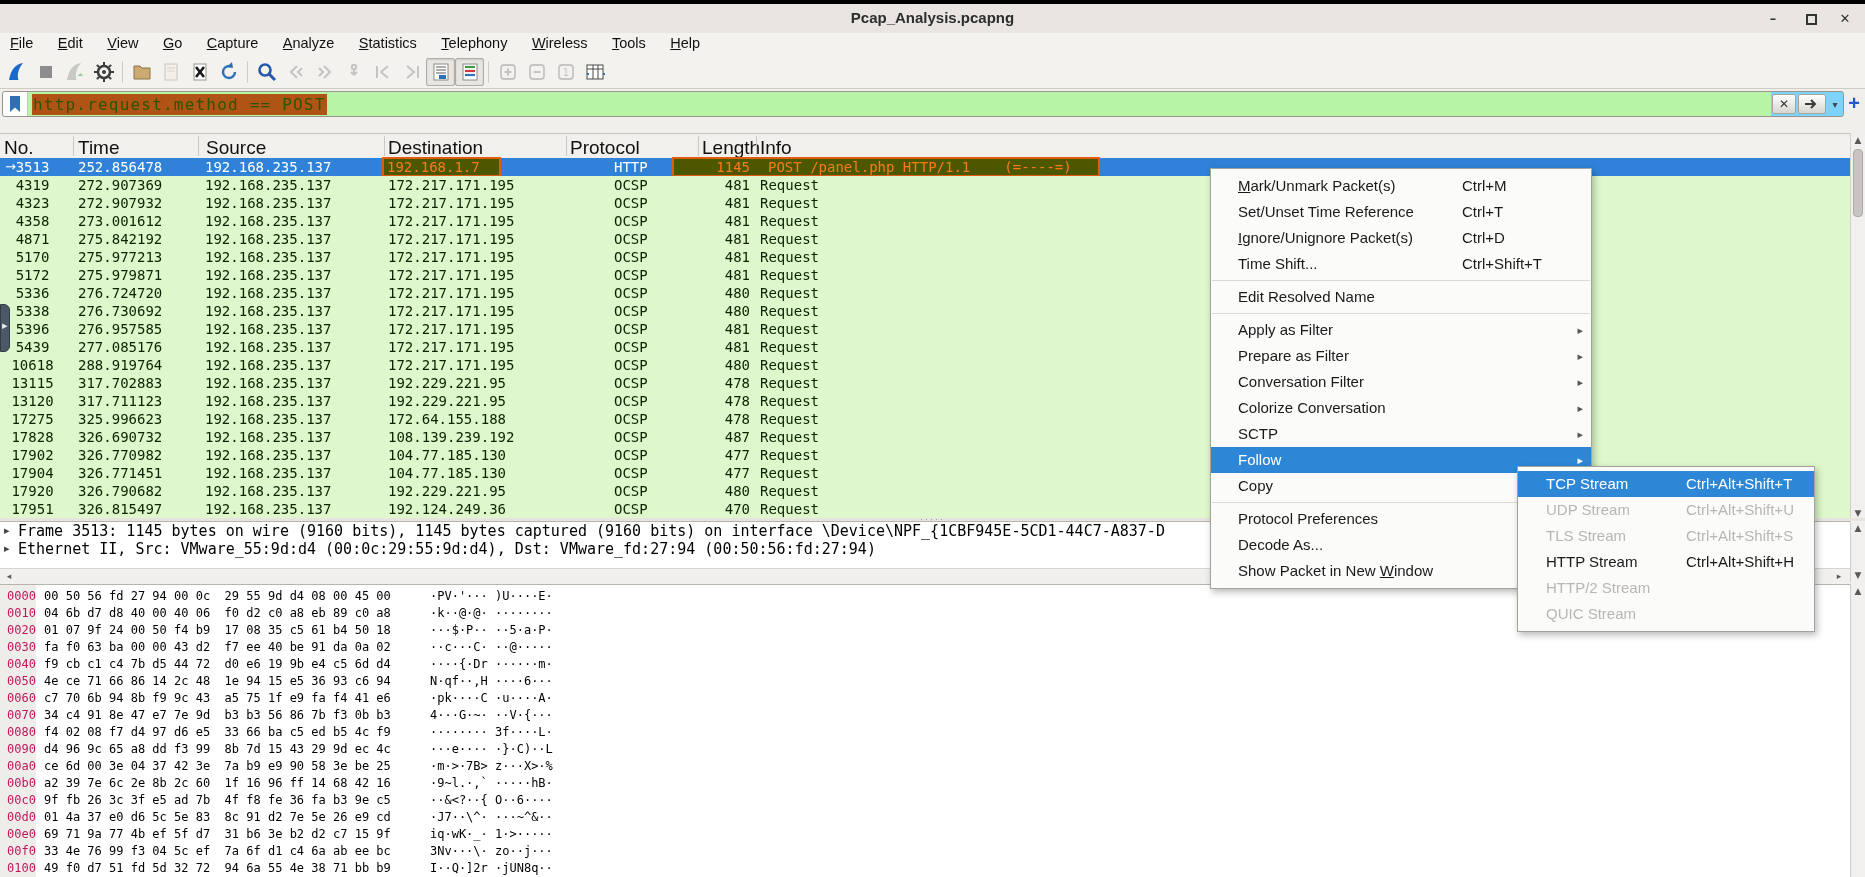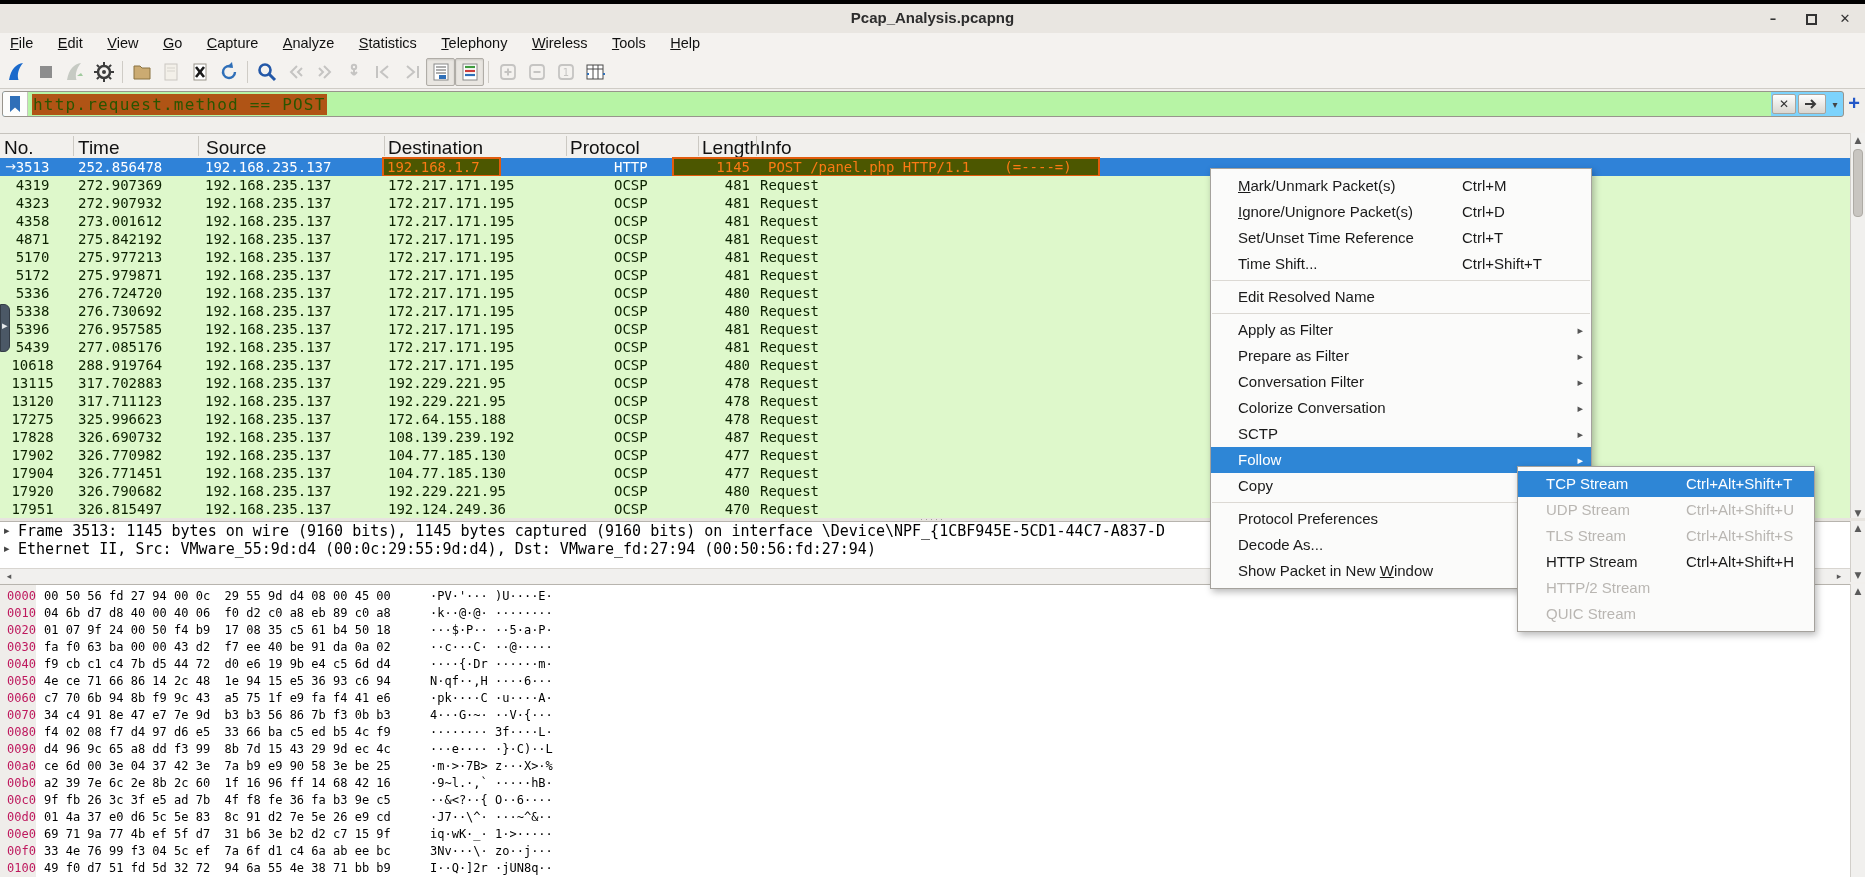--- a/index.html
+++ b/index.html
@@ -748,23 +748,23 @@
   </div>
 
   <div class="vsb" style="top:584px;height:293px;">
     <span class="sb-arrow" style="top:2px">▲</span>
   </div>
 
   <div class="cmenu menu-main">
 
       <div class="cm-item"><span></span><span class="cm-u">M</span><span>ark/Unmark Packet(s)</span><span class="cm-short">Ctrl+M</span></div>
 
+      <div class="cm-item"><span></span><span class="cm-u"></span><span>Set/Unset Time Reference</span><span class="cm-short">Ctrl+T</span></div>
+
       <div class="cm-item"><span></span><span class="cm-u">I</span><span>gnore/Unignore Packet(s)</span><span class="cm-short">Ctrl+D</span></div>
-
-      <div class="cm-item"><span></span><span class="cm-u"></span><span>Set/Unset Time Reference</span><span class="cm-short">Ctrl+T</span></div>
 
       <div class="cm-item"><span></span><span class="cm-u"></span><span>Time Shift...</span><span class="cm-short">Ctrl+Shift+T</span></div>
 
 
       <div class="cm-item separator"></div>
 
       <div class="cm-item"><span></span><span class="cm-u"></span><span>Edit Resolved Name</span><span class="cm-short"></span></div>
 
       <div class="cm-item separator"></div>
 

